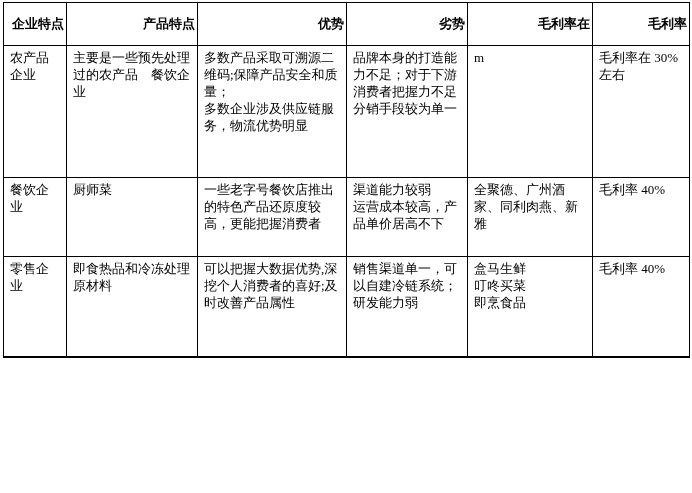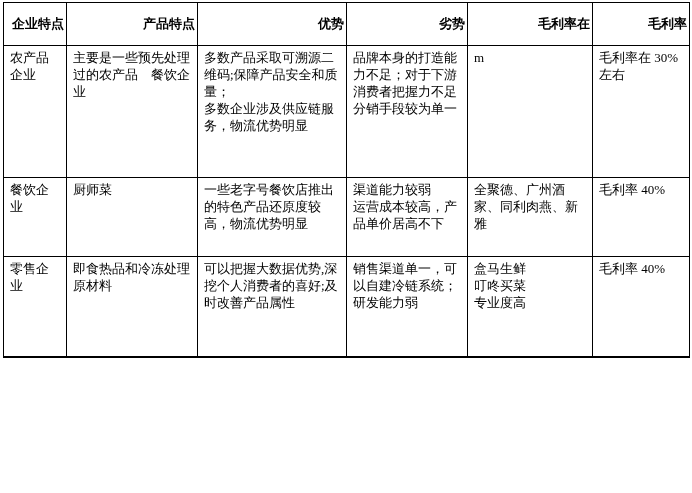--- a/index.html
+++ b/index.html
@@ -105,21 +105,21 @@
           </td>
         </tr>
         <tr>
           <td>
             <p>餐饮企业</p>
           </td>
           <td>
             <p>厨师菜</p>
           </td>
           <td>
-            <p>一些老字号餐饮店推出的特色产品还原度较高，物流优势明显</p>
+            <p>一些老字号餐饮店推出的特色产品还原度较高，更能把握消费者</p>
           </td>
           <td>
             <p>渠道能力较弱</p>
             <p>运营成本较高，产品单价居高不下</p>
           </td>
           <td>
             <p>全聚德、广州酒家、同利肉燕、新雅</p>
           </td>
           <td>
             <p>毛利率 40%</p>
@@ -134,21 +134,21 @@
           </td>
           <td>
             <p>可以把握大数据优势,深挖个人消费者的喜好;及时改善产品属性</p>
           </td>
           <td>
             <p>销售渠道单一，可以自建冷链系统；研发能力弱</p>
           </td>
           <td>
             <p>盒马生鲜</p>
             <p>叮咚买菜</p>
-            <p>专业度高</p>
+            <p>即烹食品</p>
           </td>
           <td>
             <p>毛利率 40%</p>
           </td>
         </tr>
       </tbody>
   </table>
 </div>
 
 </body></html>

